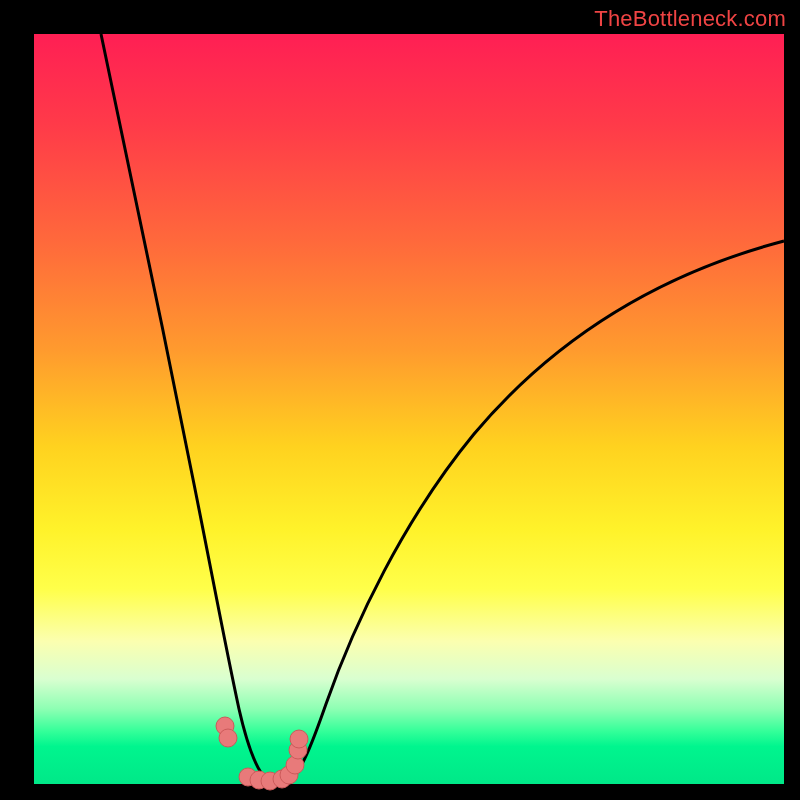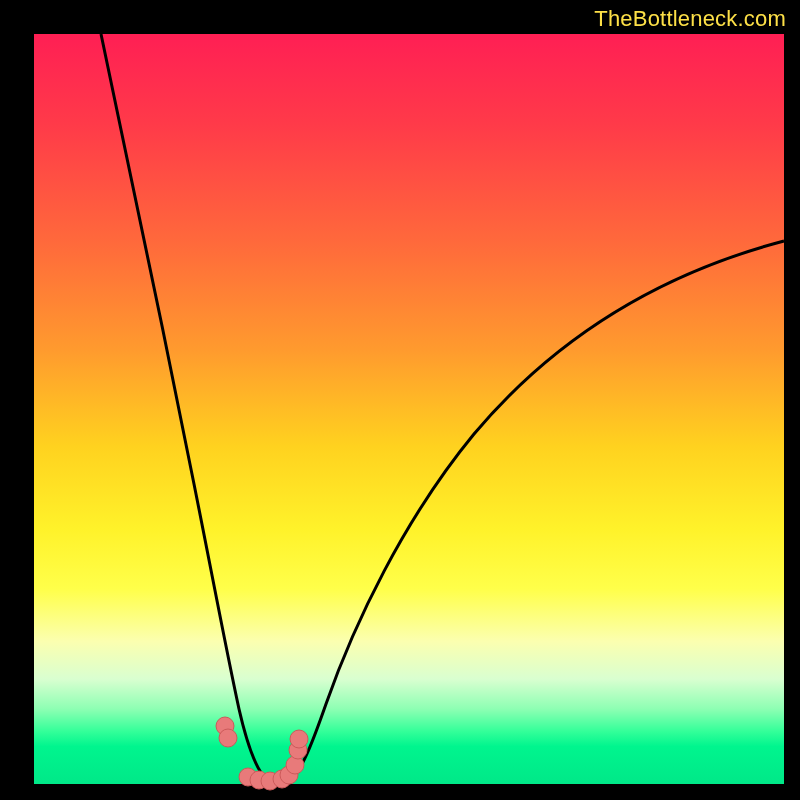--- a/index.html
+++ b/index.html
@@ -40,21 +40,21 @@
       #8dffb3 90%,
       #33ff99 93%,
       #00f58e 95%,
       #00e888 100%
     );
   }
   .watermark {
     position: absolute;
     top: 6px;
     right: 14px;
-    color: #fde047;
+    color: #ef4444;
     font-size: 22px;
     font-weight: 500;
     letter-spacing: 0.2px;
     user-select: none;
   }
   svg.curves {
     position: absolute;
     left: 0;
     top: 0;
     width: 750px;

